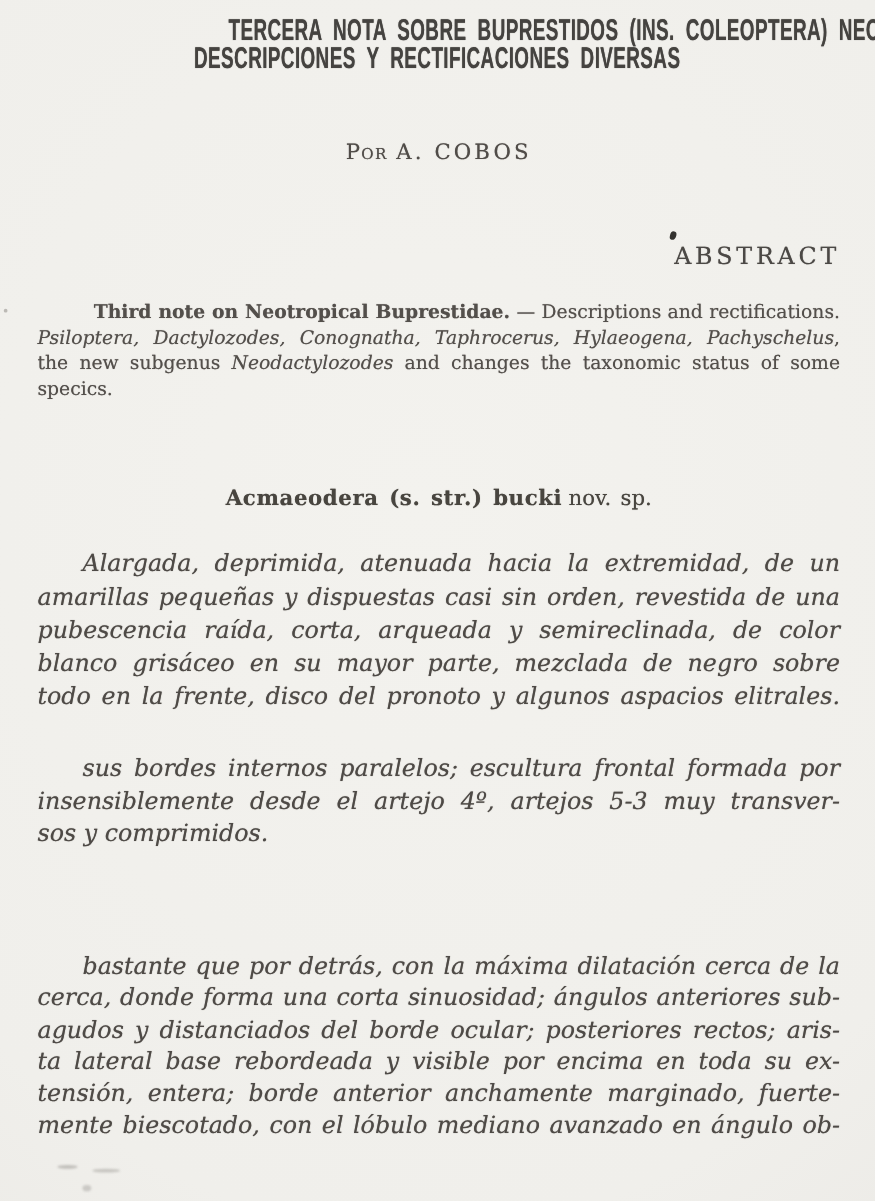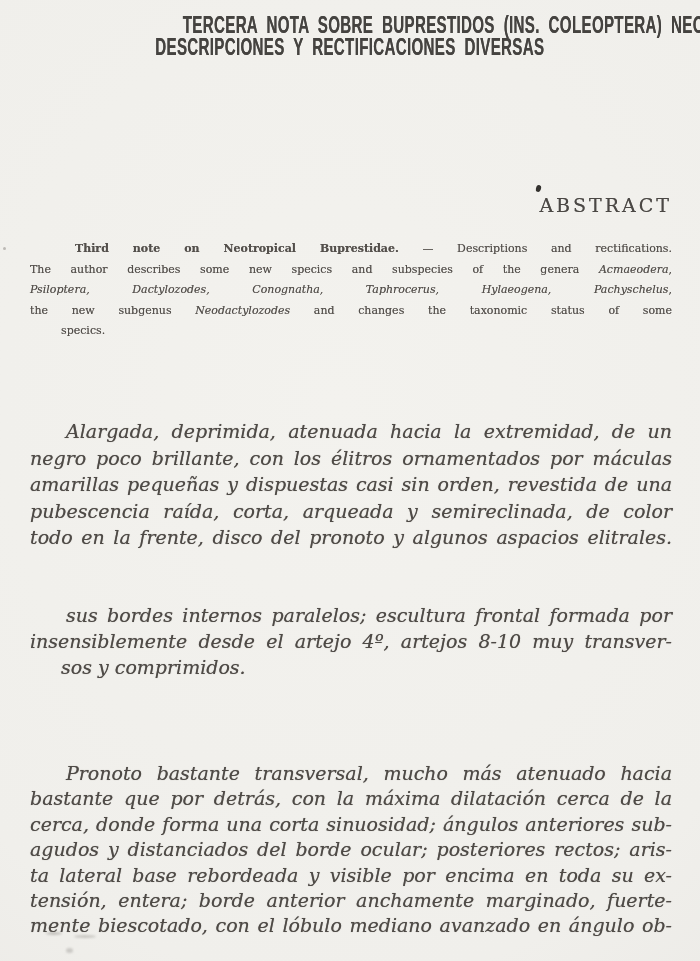--- a/index.html
+++ b/index.html
@@ -30,38 +30,38 @@
     text-shadow: 0 0 0.8px rgba(69,67,64,0.85);
   }
 
   
   .byline { font-size: 17px; color: #504c48; text-shadow: 0 0 0.6px rgba(80,76,72,0.7); }
   .byline-prefix { font-variant: small-caps; letter-spacing: 1px; }
   .byline-author { letter-spacing: 2.5px; margin-left: 7px; }
 
   
   .abs-heading { font-size: 19px; letter-spacing: 3px; color: #4b4845; text-shadow: 0 0 0.6px rgba(75,72,69,0.7); text-align: right; }
-  .abs-body { font-size: 11px; line-height: 20.6px; color: #534f4b; text-shadow: 0 0 0.6px rgba(83,79,75,0.65); }
+  .abs-body { font-size: 15px; line-height: 20.6px; color: #534f4b; text-shadow: 0 0 0.6px rgba(83,79,75,0.65); }
   .abs-body .line:first-child { text-indent: 45px; }
 
   
   .sp-heading { font-size: 17px; color: #48453f; text-shadow: 0 0 0.6px rgba(72,69,63,0.7); }
   .sp-bold { font-weight: 700; letter-spacing: 0.5px; word-spacing: 2px; }
   .sp-roman { margin-left: 5px; word-spacing: 2px; }
 
   
   .para { font-style: italic; font-size: 19px; color: #4e4a46; text-shadow: 0 0 0.7px rgba(78,74,70,0.7); }
   .p1 { line-height: 26.6px; }
   .p2 { line-height: 26.2px; }
   .p3 { line-height: 25.4px; }
   .para .line:first-child { text-indent: 36px; }
 
   
   .line { text-align: justify; text-align-last: justify; }
-  .line.no-just { text-align-last: left; margin-left: 31px; }
+  .line.no-just { text-align-last: left; }
 
   .seg-b { font-weight: 700; }
   .seg-i { font-style: italic; }
   .seg-r { font-style: normal; font-weight: 400; }
 
   
   .speck { position: absolute; }
   .ink-dot {
     left: 536px; top: 185px; width: 5px; height: 7px;
     background: #34322f; border-radius: 55% 45% 60% 40%;
@@ -77,46 +77,50 @@
 
 <div class="sheet">
 
   <div class="blk title-row" style="top:12px">
     <span class="title-line">TERCERA NOTA SOBRE BUPRESTIDOS (INS. COLEOPTERA) NEOTROPICALES</span>
   </div>
   <div class="blk title-row" style="top:34px">
     <span class="title-line">DESCRIPCIONES Y RECTIFICACIONES DIVERSAS</span>
   </div>
 
+  <div class="blk center byline" style="top:112px">
+    <span class="byline-prefix">Por</span><span class="byline-author">A. COBOS</span>
+  </div>
 
   <div class="blk center abs-heading" style="top:194px">ABSTRACT</div>
 
   <div class="blk abs-body" style="top:239px">
       <div class="line"><span class="seg-b">Third note on Neotropical Buprestidae.</span><span class="seg-r"> — Descriptions and rectifications.</span></div>
-      <div class="line"><span class="seg-r">The author describes some new specics and subspecies of the genera </span><span class="seg-i">Acmaeodera</span><span class="seg-r">,</span></div>
       <div class="line"><span class="seg-i">Psiloptera, Dactylozodes, Conognatha, Taphrocerus, Hylaeogena, Pachyschelus</span><span class="seg-r">,</span></div>
       <div class="line"><span class="seg-r">the new subgenus </span><span class="seg-i">Neodactylozodes</span><span class="seg-r"> and changes the taxonomic status of some</span></div>
       <div class="line no-just"><span class="seg-r">specics.</span></div>
     </div>
 
+  <div class="blk center sp-heading" style="top:389px">
+    <span class="sp-bold">Acmaeodera (s. str.) bucki</span><span class="sp-roman">nov. sp.</span>
+  </div>
 
-  <div class="blk para p1" style="top:418px">
+  <div class="blk para p1" style="top:438px">
       <div class="line">Alargada, deprimida, atenuada hacia la extremidad, de un</div>
-      <div class="line">negro poco brillante, con los élitros ornamentados por máculas</div>
       <div class="line">amarillas pequeñas y dispuestas casi sin orden, revestida de una</div>
       <div class="line">pubescencia raída, corta, arqueada y semireclinada, de color</div>
+      <div class="line">blanco grisáceo en su mayor parte, mezclada de negro sobre</div>
       <div class="line">todo en la frente, disco del pronoto y algunos aspacios elitrales.</div>
     </div>
   <div class="blk para p2" style="top:602px">
       <div class="line">sus bordes internos paralelos; escultura frontal formada por</div>
-      <div class="line">insensiblemente desde el artejo 4º, artejos 8-10 muy transver-</div>
+      <div class="line">insensiblemente desde el artejo 4º, artejos 5-3 muy transver-</div>
       <div class="line no-just">sos y comprimidos.</div>
     </div>
   <div class="blk para p3" style="top:761px">
-      <div class="line">Pronoto bastante transversal, mucho más  atenuado hacia</div>
       <div class="line">bastante que por detrás, con la máxima dilatación cerca de la</div>
       <div class="line">cerca, donde forma una corta sinuosidad; ángulos anteriores sub-</div>
       <div class="line">agudos y distanciados del borde ocular; posteriores rectos; aris-</div>
       <div class="line">ta lateral base rebordeada y visible por encima en toda su ex-</div>
       <div class="line">tensión, entera; borde anterior anchamente marginado, fuerte-</div>
       <div class="line">mente biescotado, con el lóbulo mediano avanzado en ángulo ob-</div>
     </div>
 
   <div class="speck ink-dot"></div>
   <div class="speck smudge-1"></div>

